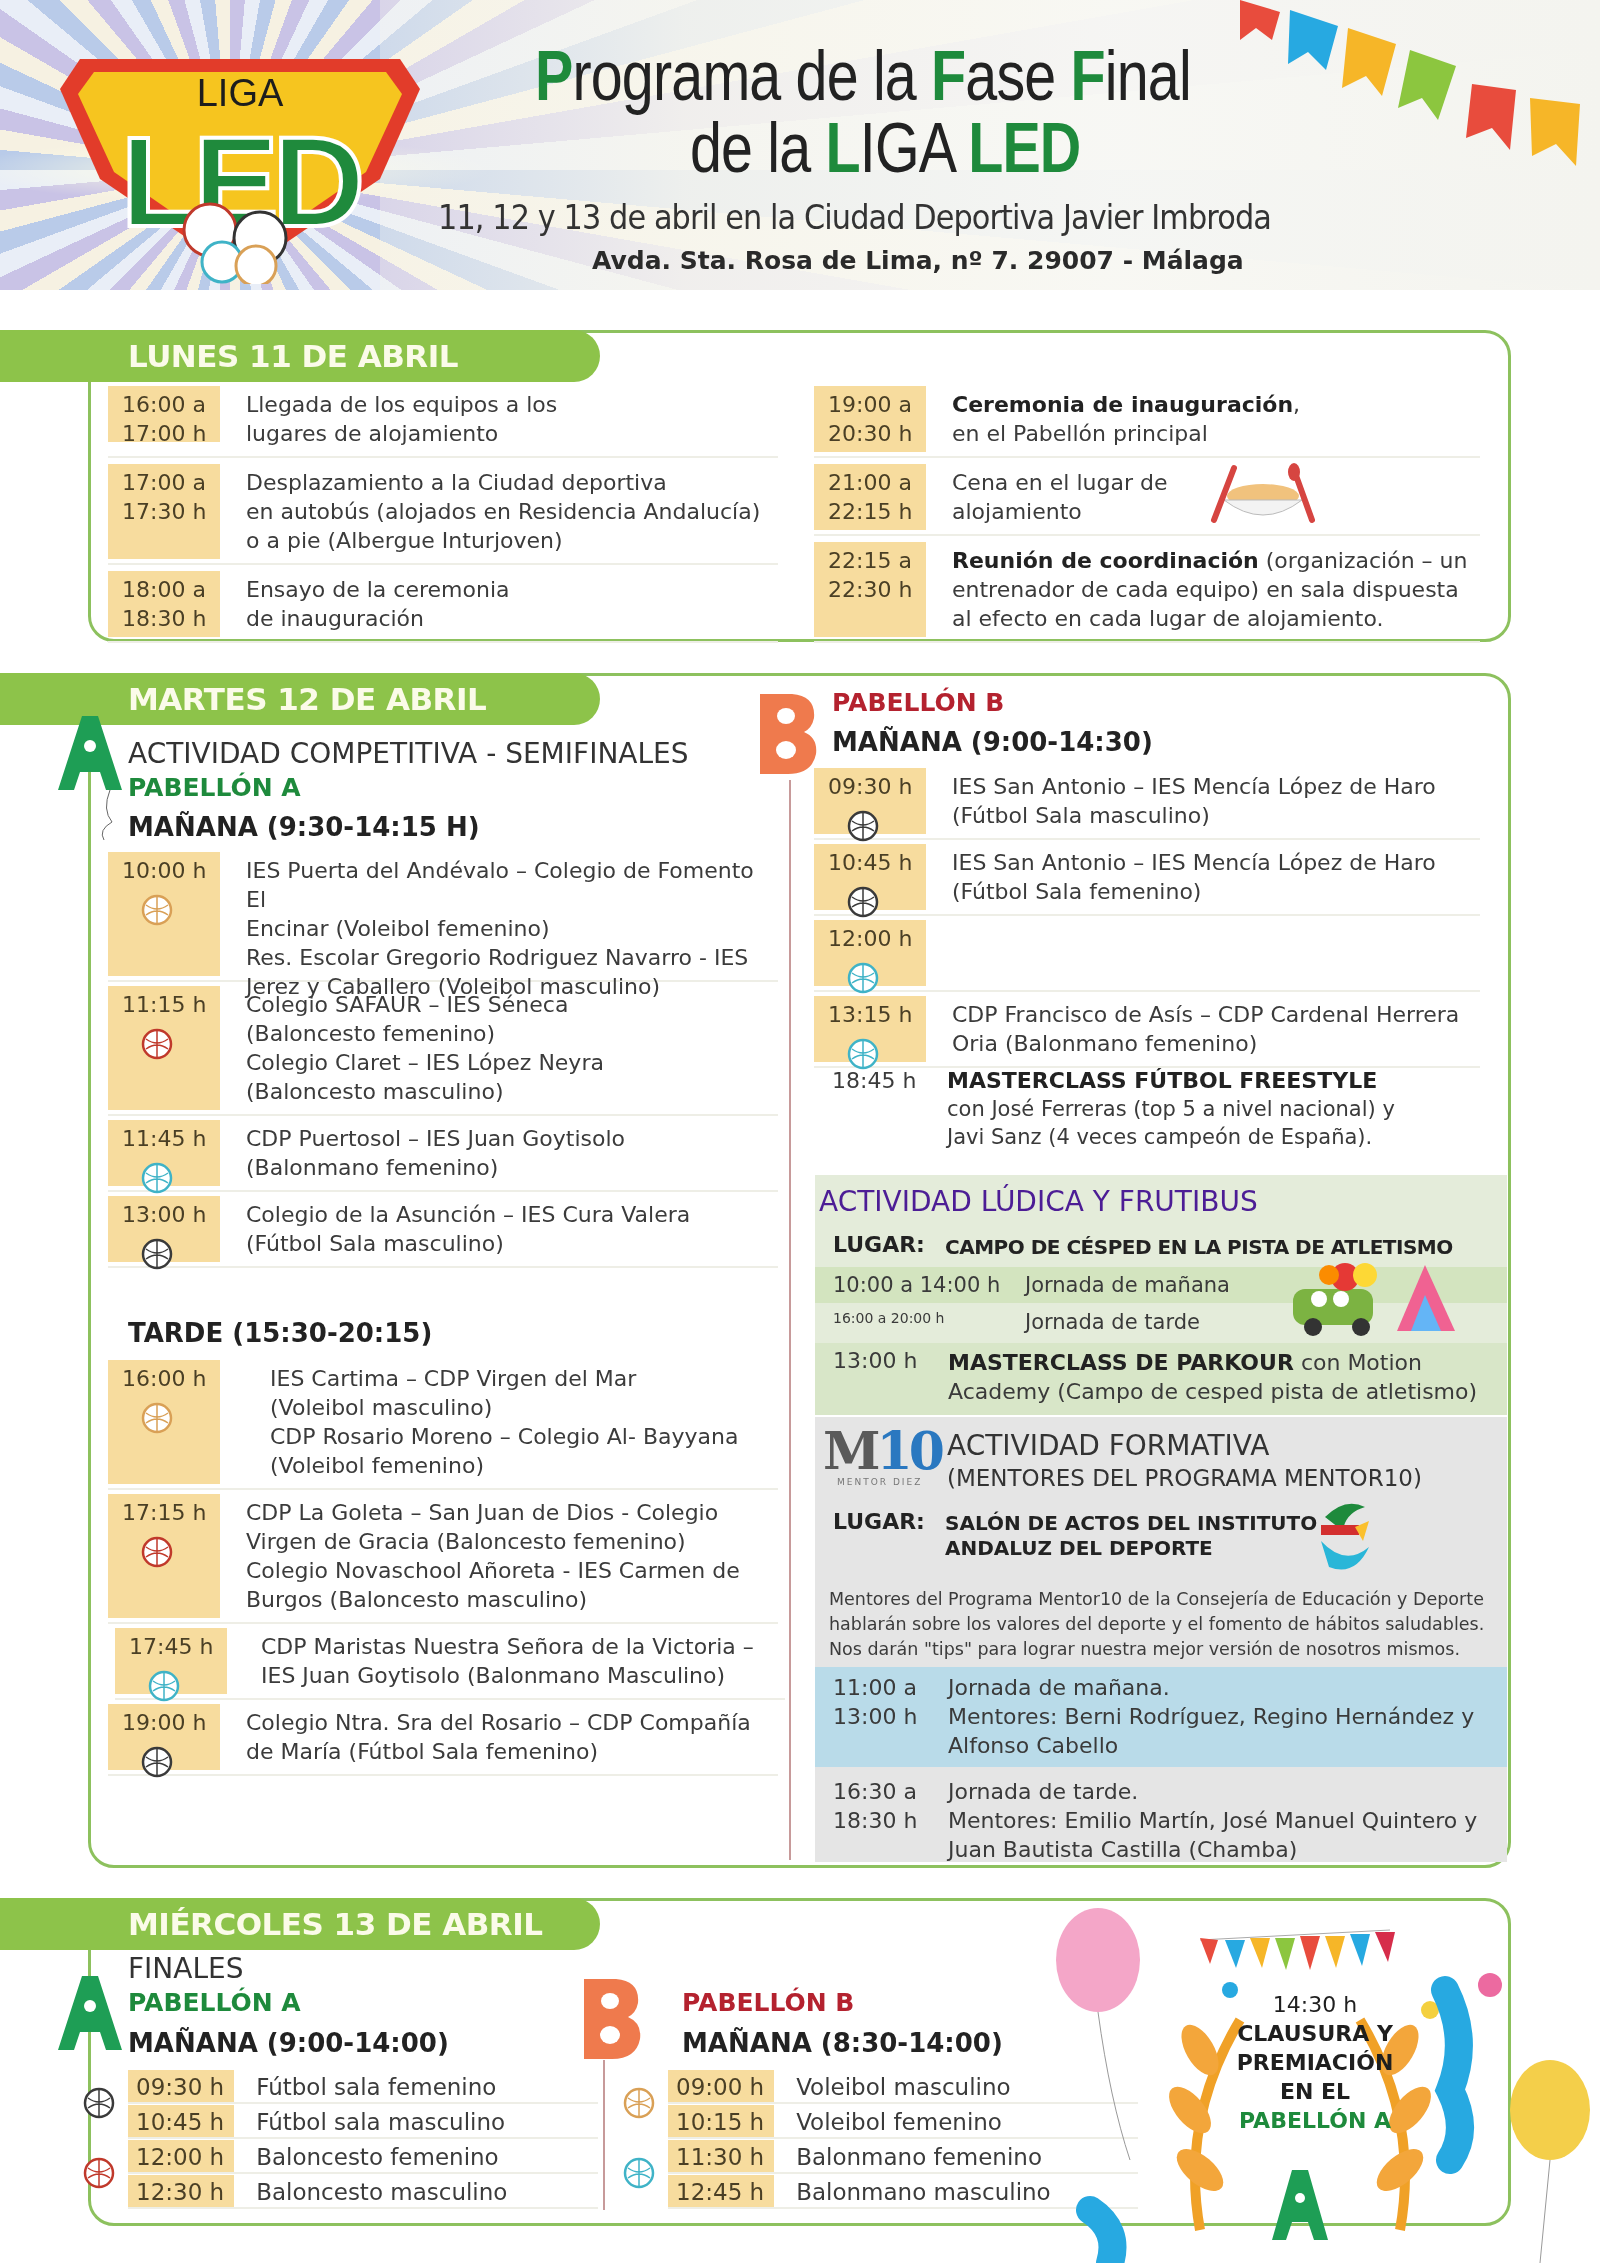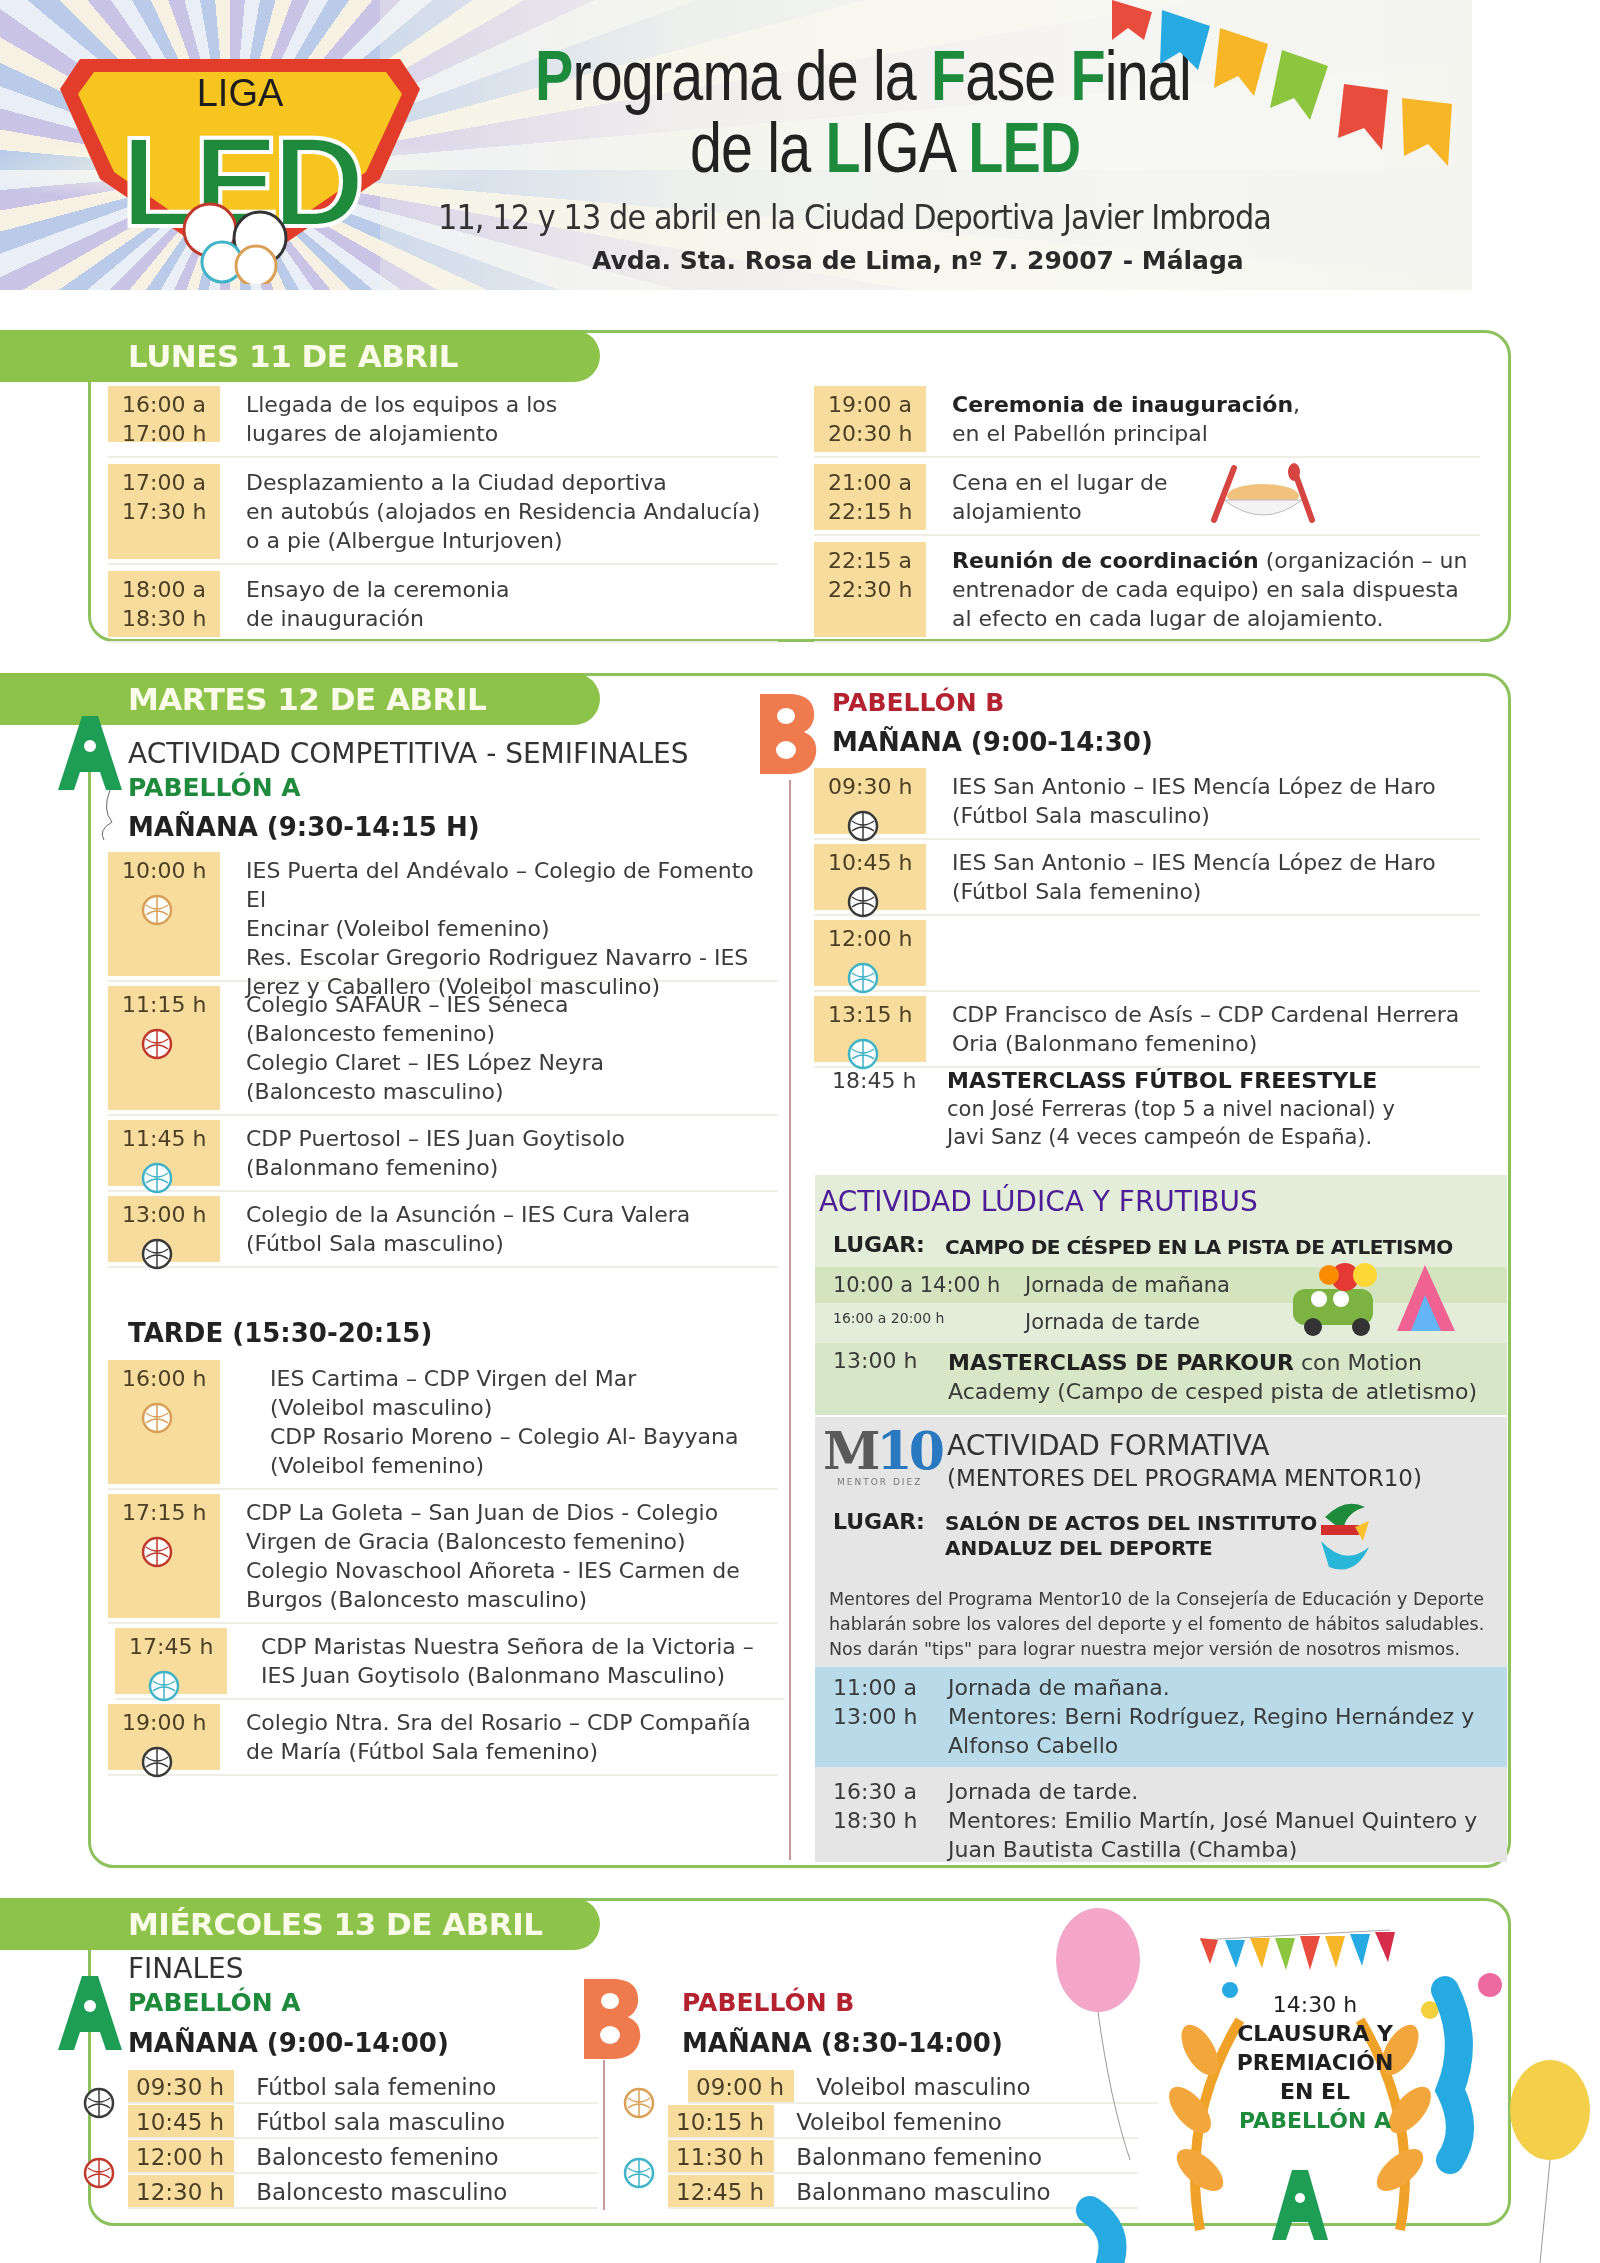--- a/index.html
+++ b/index.html
@@ -1,21 +1,21 @@
 <!DOCTYPE html>
 <html><head>
 <meta charset="utf-8">
 <style>
   *{box-sizing:border-box;margin:0;padding:0}
   html,body{width:1600px;height:2263px;background:#fff;overflow:hidden}
   body{font-family:"DejaVu Sans","Liberation Sans",sans-serif;color:#3a3a3a;position:relative}
   .abs{position:absolute}
 
   
-  .header{position:absolute;left:0;top:0;width:1472px;height:290px;overflow:hidden;
+  .header{position:absolute;left:0;top:0;width:1600px;height:290px;overflow:hidden;
     background:
       radial-gradient(ellipse at 230px 170px, rgba(255,255,230,.95) 0, rgba(255,255,230,.0) 260px),
       repeating-conic-gradient(from 0deg at 230px 170px, #c9c3e6 0deg 5deg, #e9eef7 5deg 10deg, #b9cbe9 10deg 15deg, #f6f1e2 15deg 20deg);
   }
   .header-fade{position:absolute;left:380px;top:0;width:1220px;height:290px;
     background:linear-gradient(90deg, rgba(247,246,238,.35) 0, rgba(247,246,238,.85) 25%, rgba(248,248,244,.95) 60%, #f4f4ef 100%)}
   .logo{position:absolute;left:60px;top:34px;width:360px;height:250px}
   .title1,.title2{position:absolute;font-family:"Liberation Sans Narrow","Liberation Sans",sans-serif;color:#222;letter-spacing:-1px}
   .title1{left:535px;top:36px;font-size:70px;transform:scaleX(.82);transform-origin:left}
   .title2{left:690px;top:108px;font-size:70px;transform:scaleX(.82);transform-origin:left}
@@ -481,21 +481,21 @@
 <svg class="abs" style="left:576px;top:1975px;width:70px;height:100px" viewBox="0 0 70 100">
   <path d="M8 4 L40 4 Q64 6 62 28 Q60 38 52 42 Q66 48 64 64 Q60 84 36 84 L8 84 Z" fill="#ef7a4d"></path>
   <ellipse cx="34" cy="26" rx="9" ry="8" fill="#fff"></ellipse>
   <ellipse cx="34" cy="60" rx="10" ry="9" fill="#fff"></ellipse>
 </svg>
 <div class="vline" style="left:603px;top:2060px;height:150px"></div>
 
 <div class="pab-b" style="left:682px;top:1988px;">PABELLÓN B</div>
 <div class="manana" style="left:682px;top:2028px;">MAÑANA (8:30-14:00)</div>
 <div id="wed-b">
-    <div class="fin-row" style="left: 668px; top: 2070px; width: 470px; margin-left: 20px;">
+    <div class="fin-row" style="left: 668px; top: 2070px; width: 470px;">
       <div class="time">09:00 h</div>
                    <div class="desc">Voleibol masculino</div>
     </div>
     <div class="fin-row" style="left: 668px; top: 2105px; width: 470px;">
       <div class="time">10:15 h</div>
                    <div class="desc">Voleibol femenino</div>
     </div>
     <div class="fin-row" style="left: 668px; top: 2140px; width: 470px;">
       <div class="time">11:30 h</div>
                    <div class="desc">Balonmano femenino</div>

